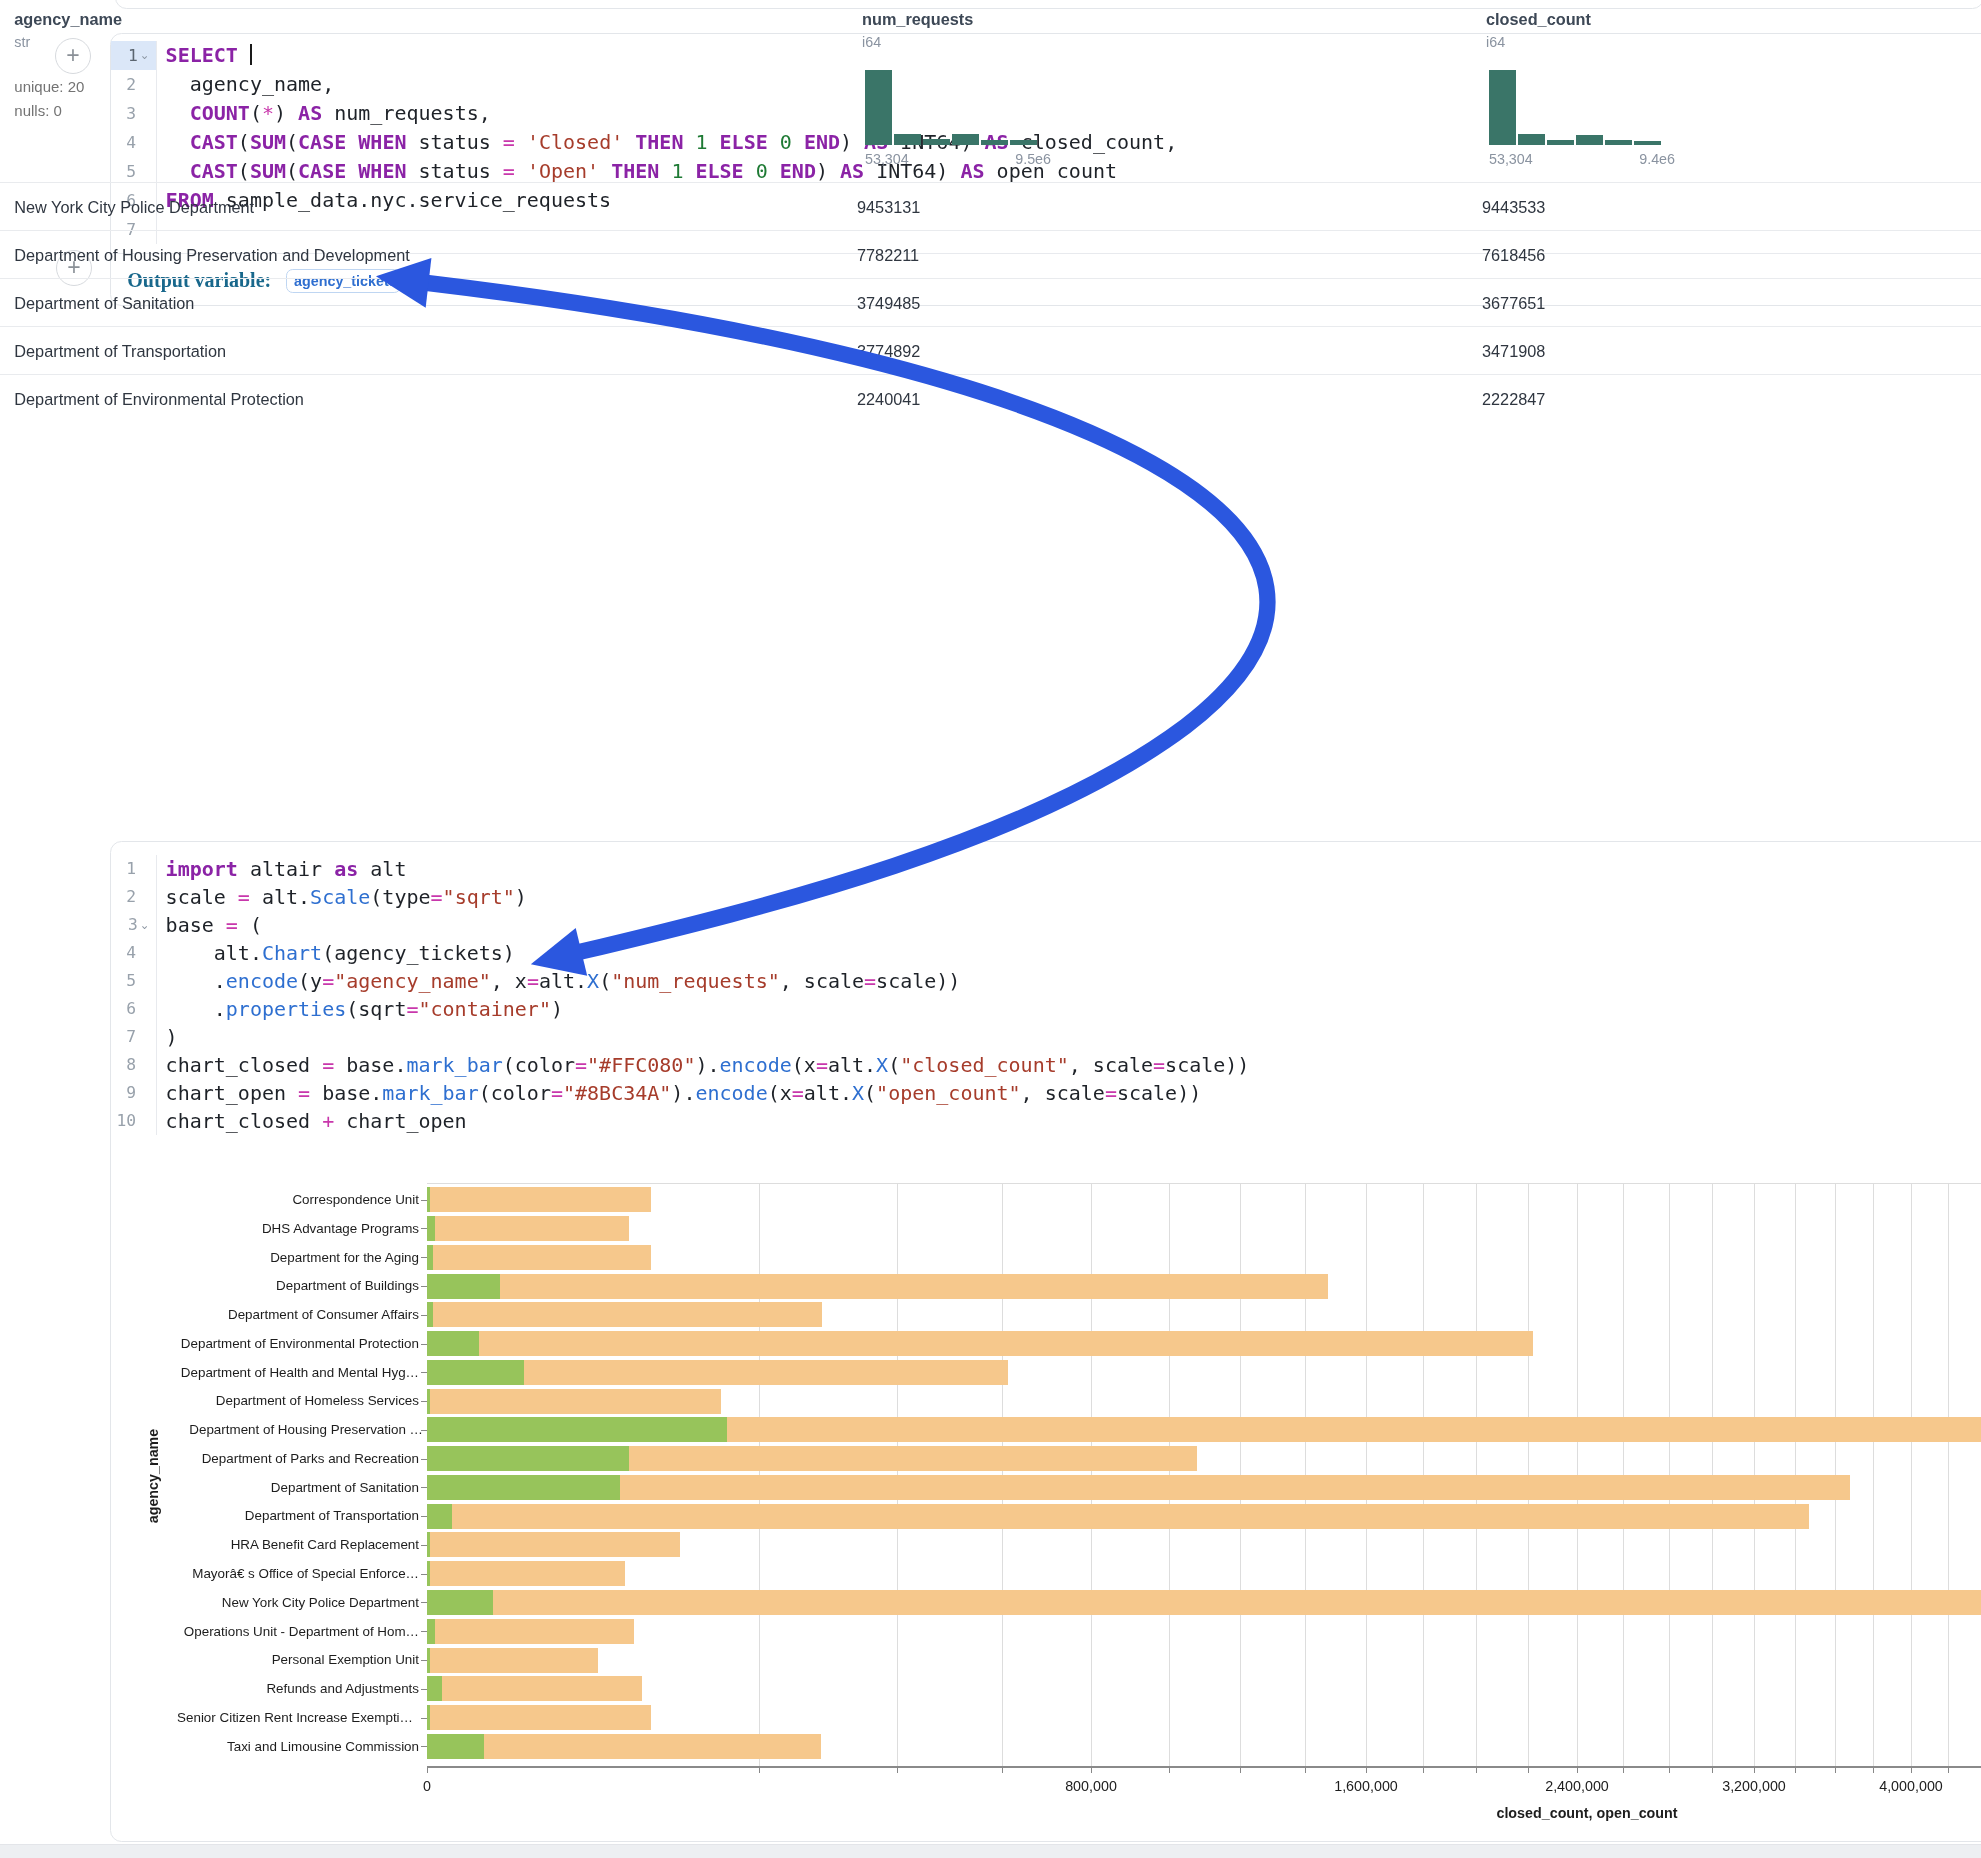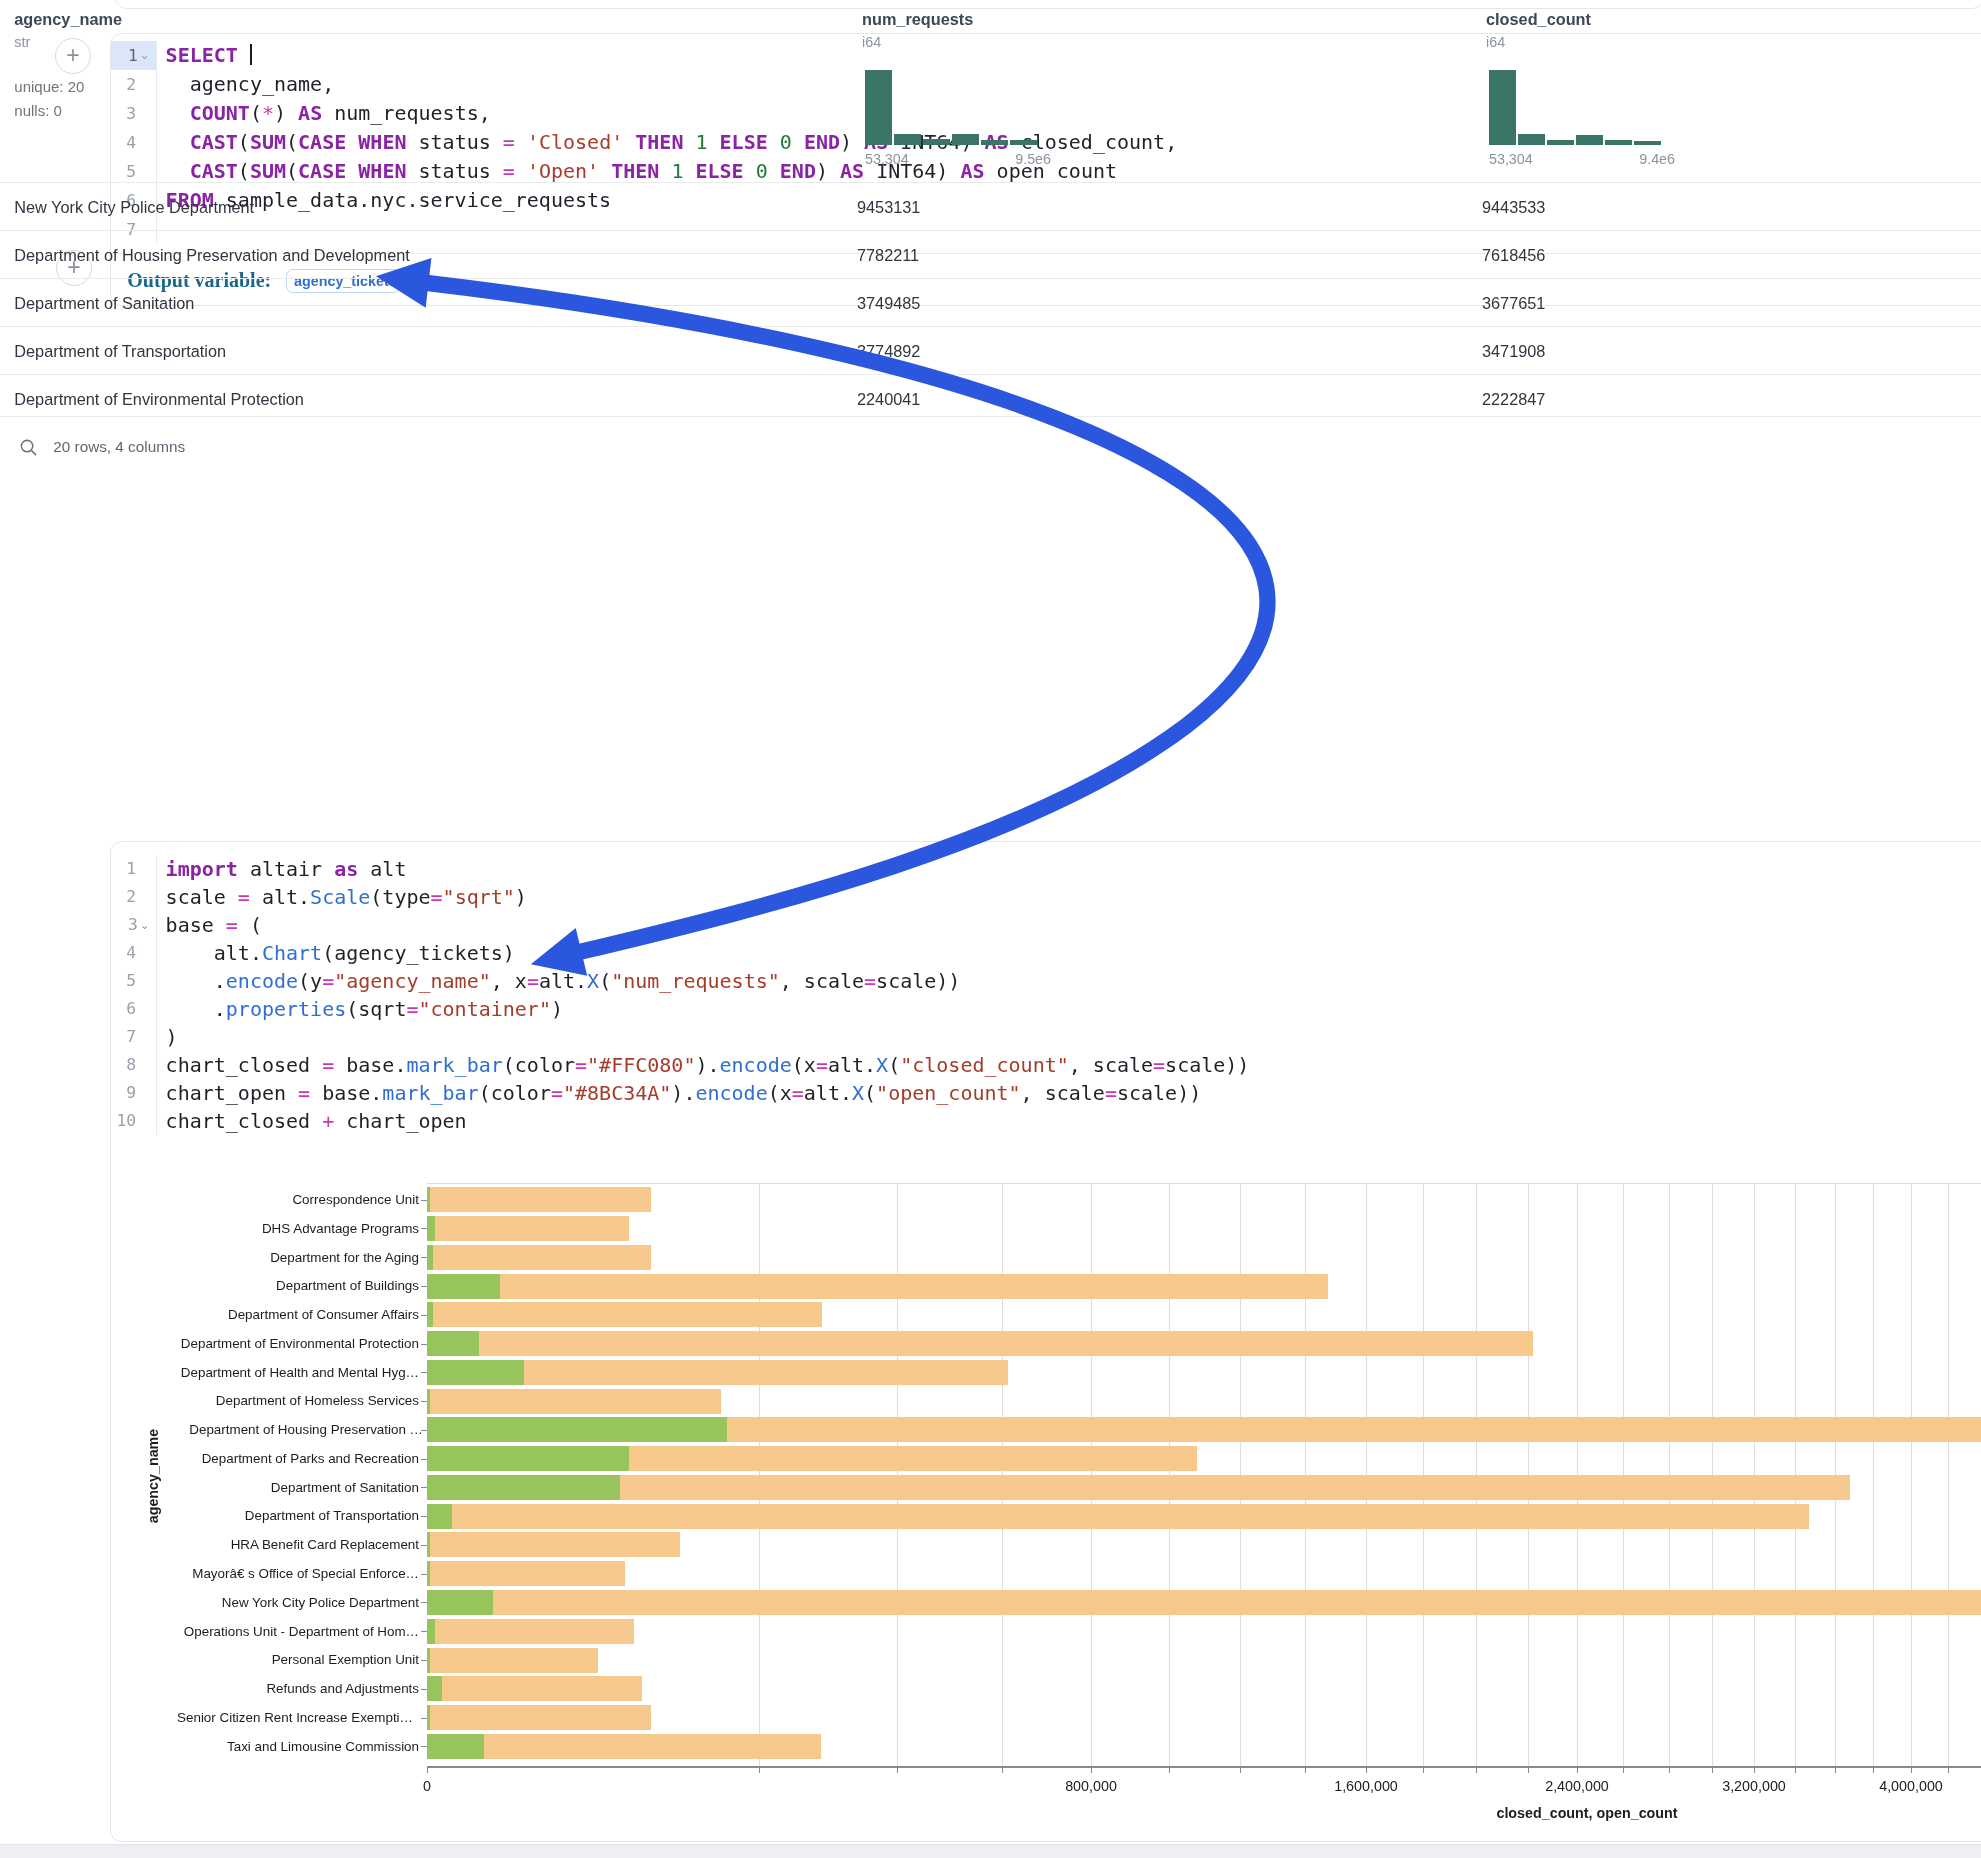--- a/index.html
+++ b/index.html
@@ -204,27 +204,20 @@
           <span class="col0">Department of Transportation</span>
           <span class="col1">3774892</span>
           <span class="col2">3471908</span>
         </div>
         <div class="tr">
           <span class="col0">Department of Environmental Protection</span>
           <span class="col1">2240041</span>
           <span class="col2">2222847</span>
         </div>
       </div>
-    <div id="table-footer">
-      <svg width="19" height="19" viewBox="0 0 20 20">
-        <circle cx="8.5" cy="8.5" r="6" fill="none" stroke="#6b7480" stroke-width="1.6"></circle>
-        <line x1="13" y1="13" x2="18" y2="18" stroke="#6b7480" stroke-width="1.6"></line>
-      </svg>
-      <span>20 rows, 4 columns</span>
-    </div>
   </div>
 
   <div id="cell2" class="cellbox">
     <div id="py-editor" class="code py">
         <div class="cl">
           <div class="g">
             <span>1</span>
             <span class="chev nochev"></span>
           </div>
           <div class="c"><span class="kw">import</span><span> altair </span><span class="kw">as</span><span> alt</span></div>

